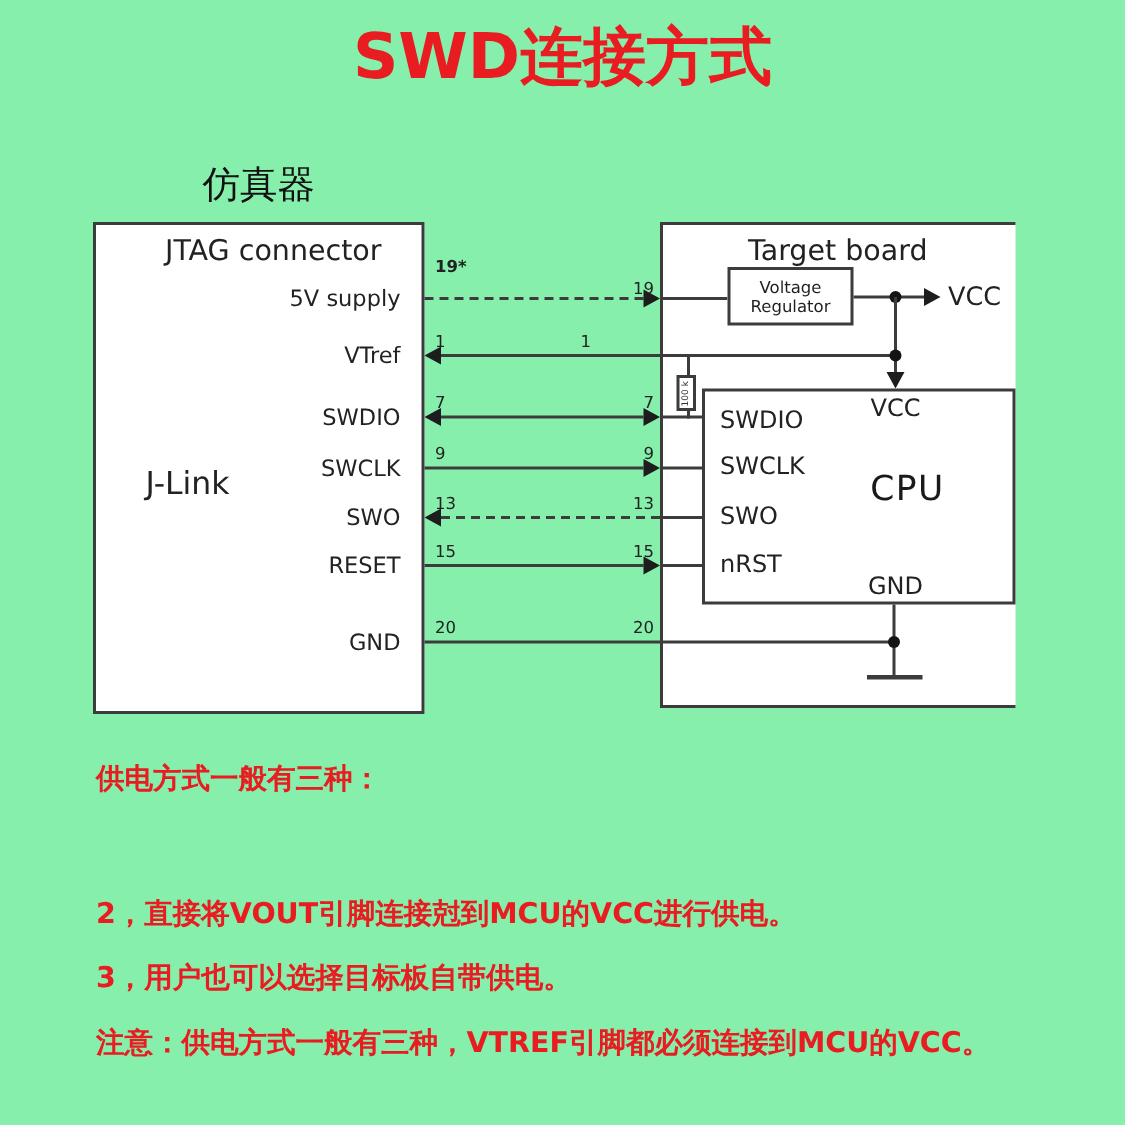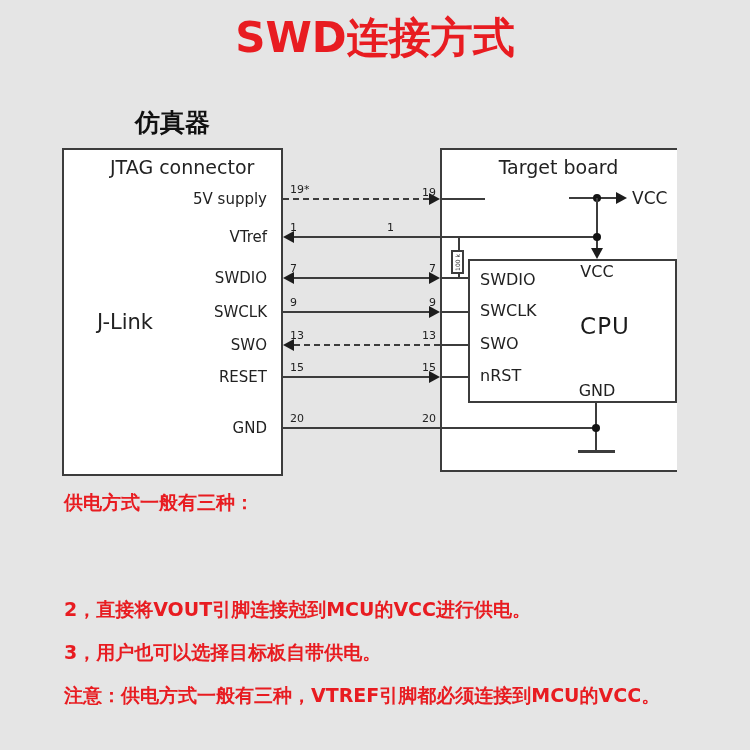--- a/index.html
+++ b/index.html
@@ -1,20 +1,20 @@
 <!DOCTYPE html>
 <html><head>
 <meta charset="utf-8">
 <style>
   html,body{margin:0;padding:0;background:#ffffff;}
-  .page{position:relative;width:750px;height:750px;background:#e5e5e5;overflow:hidden;
+  .page{position:relative;width:750px;height:750px;background:#86efac;overflow:hidden;
         font-family:"DejaVu Sans","Liberation Sans",sans-serif;color:#1f1f1f;}
   .title{position:absolute;left:0;top:10px;width:750px;text-align:center;
          font-size:42px;font-weight:bold;}
-  .heading{position:absolute;top:106px;font-size:25px;font-weight:bold;text-align:center;color:#111;}
+  .heading{position:absolute;top:106px;font-size:25px;font-weight:normal;text-align:center;color:#111;}
   .boxlbl{position:absolute;font-size:19px;color:#222;white-space:nowrap;}
   .lbl{position:absolute;font-size:15px;line-height:20px;color:#222;white-space:nowrap;}
   .siglbl{position:absolute;left:150px;width:117px;text-align:right;font-size:15px;line-height:20px;color:#222;}
   .pin{position:absolute;font-size:11px;line-height:14px;color:#222;}
   .pinL{left:290px;width:34px;text-align:left;}
   .pinR{left:402px;width:34px;text-align:right;}
   .box{position:absolute;border:2px solid #3c3c3c;background:#fff;box-sizing:border-box;}
   .open-right{border-right:none;}
   .line{position:absolute;height:2px;background:#3c3c3c;}
   .dline{position:absolute;height:0;border-top:2px dashed #3c3c3c;}
@@ -61,21 +61,21 @@
   <div class="siglbl" style="top:227px;">VTref</div>
   <div class="siglbl" style="top:268px;">SWDIO</div>
   <div class="siglbl" style="top:302px;">SWCLK</div>
   <div class="siglbl" style="top:335px;">SWO</div>
   <div class="siglbl" style="top:367px;">RESET</div>
   <div class="siglbl" style="top:418px;">GND</div>
 
   <div class="dline" style="left:283px;top:198px;width:146px;"></div>
   <div class="arr-r" style="left:429px;top:193px;"></div>
   <div class="line" style="left:440px;top:198px;width:45px;"></div>
-  <div class="pin pinL" style="top:183px;">19*</div>
+  <div class="pin pinL" style="top:171px;font-weight:bold;">19*</div>
   <div class="pin pinR" style="top:186px;">19</div>
 
   <div class="line" style="left:294px;top:236px;width:303px;"></div>
   <div class="arr-l" style="left:283px;top:231px;"></div>
   <div class="pin pinL" style="top:221px;">1</div>
   <div class="pin" style="left:360px;width:34px;text-align:right;top:221px;">1</div>
 
   <div class="line" style="left:294px;top:277px;width:135px;"></div>
   <div class="arr-l" style="left:283px;top:272px;"></div>
   <div class="arr-r" style="left:429px;top:272px;"></div>
@@ -98,20 +98,24 @@
   <div class="line" style="left:283px;top:376px;width:146px;"></div>
   <div class="arr-r" style="left:429px;top:371px;"></div>
   <div class="line" style="left:440px;top:376px;width:28px;"></div>
   <div class="pin pinL" style="top:361px;">15</div>
   <div class="pin pinR" style="top:361px;">15</div>
 
   <div class="line" style="left:283px;top:427px;width:314px;"></div>
   <div class="pin pinL" style="top:412px;">20</div>
   <div class="pin pinR" style="top:412px;">20</div>
 
+  <div class="vr-box">
+    <span>Voltage</span>
+    <span>Regulator</span>
+  </div>
 
   <div class="line" style="left:569px;top:197px;width:47px;"></div>
   <div class="arr-r" style="left:616px;top:192px;"></div>
   <div class="lbl" style="left:632px;top:188px;font-size:17px;">VCC</div>
   <div class="dot" style="left:593px;top:194px;"></div>
 
   <div class="vline" style="left:596px;top:198px;height:50px;"></div>
   <div class="dot" style="left:593px;top:233px;"></div>
   <div class="arr-d" style="left:591px;top:248px;"></div>
 
@@ -127,18 +131,18 @@
   <div class="cpu-pin" style="top:302px;">SWCLK</div>
   <div class="cpu-pin" style="top:335px;">SWO</div>
   <div class="cpu-pin" style="top:367px;">nRST</div>
   <div class="cpu-center" style="top:313px;">CPU</div>
   <div class="cpu-rail" style="top:381px;">GND</div>
 
   <div class="vline" style="left:595px;top:403px;height:48px;"></div>
   <div class="dot" style="left:592px;top:424px;"></div>
   <div class="line" style="left:578px;top:450px;width:37px;height:3px;"></div>
 
-  <div class="note red" style="top:491px;font-family:Liberation Mono, monospace;">供电方式一般有三种：</div>
+  <div class="note red" style="top:506px;">供电方式一般有三种：</div>
   <div class="note red" style="top:596px;">2，直接将VOUT引脚连接尅到MCU的VCC进行供电。</div>
   <div class="note red" style="top:639px;text-align:center;">3，用户也可以选择目标板自带供电。</div>
   <div class="note red" style="top:682px;">注意：供电方式一般有三种，VTREF引脚都必须连接到MCU的VCC。</div>
 
 </div>
 
 </body></html>

